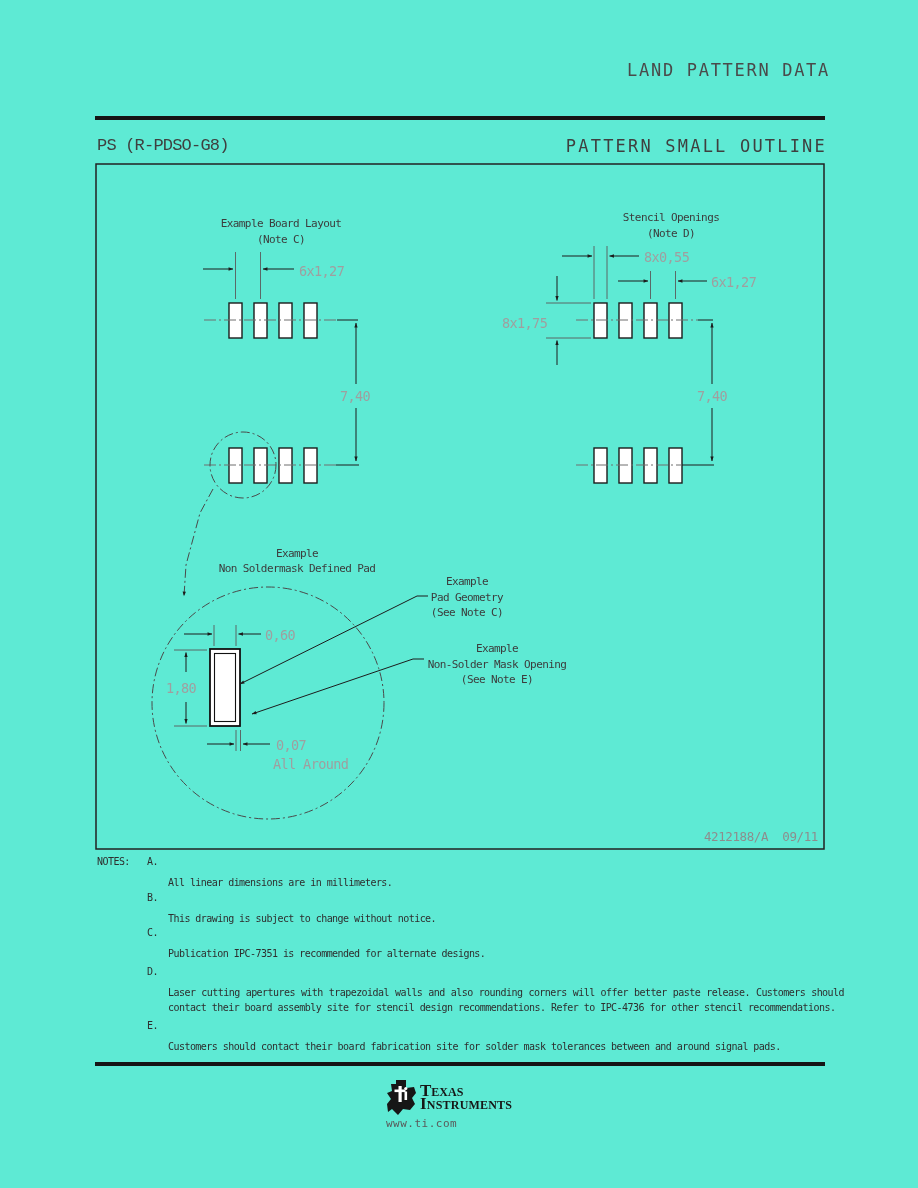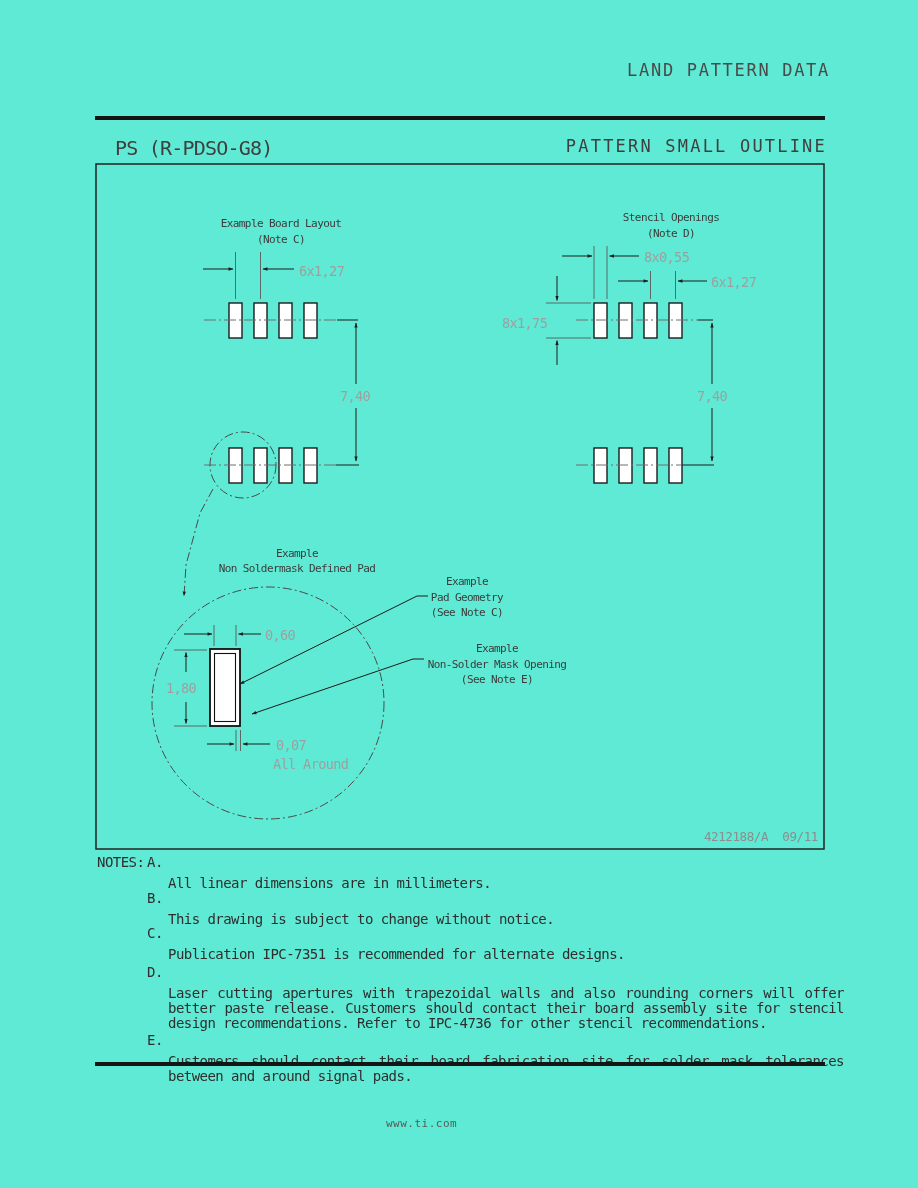--- a/index.html
+++ b/index.html
@@ -3,32 +3,32 @@
 <meta charset="utf-8">
 <style>
   html,body{margin:0;padding:0;background:#fff;}
   #page{position:relative;width:918px;height:1188px;background:#5eead4;overflow:hidden;
         font-family:"DejaVu Sans Mono", monospace;}
   .abs{position:absolute;}
   .hdr-title{left:0;top:60px;width:830px;text-align:right;font-size:17px;letter-spacing:1.7px;color:#4a4a4a;}
   .rule{left:95px;width:730px;height:4px;background:#151515;}
   .rule-top{top:116px;}
   .rule-bottom{top:1062px;}
-  .pkg-code{left:115px;top:136px;font-size:20px;letter-spacing:-0.8px;color:#3f3f3f;}
+  .pkg-code{left:97px;top:136px;font-size:17px;letter-spacing:-0.8px;color:#3f3f3f;font-family:Liberation Mono, monospace;}
   .pkg-name{left:0;top:136px;width:827px;text-align:right;font-size:17px;letter-spacing:2.2px;color:#3f3f3f;}
   svg text{font-family:"DejaVu Sans Mono", monospace;}
   .lbl{font-size:11px;letter-spacing:-0.6px;fill:#3c3c3c;}
   .dim{font-size:13.5px;letter-spacing:-0.6px;fill:#9f9f9f;}
   .doc{font-size:12.5px;letter-spacing:-0.4px;fill:#8d8d8d;white-space:pre;}
   .ln{stroke:#1c1c1c;stroke-width:1;fill:none;}
   .ext{stroke:#5a5a5a;stroke-width:0.9;fill:none;}
   .cl{stroke:#6e6e6e;stroke-width:1;fill:none;stroke-dasharray:12 3 2 3;}
   .pad{fill:#fff;stroke:#1c1c1c;stroke-width:1.4;}
   .circ{fill:none;stroke:#4a4a4a;stroke-width:1;stroke-dasharray:9 3 2 3;}
-  .notes{left:97px;top:855px;width:790px;color:#2e2e2e;font-size:14px;letter-spacing:-0.55px;line-height:14.7px;}
+  .notes{left:97px;top:855px;width:790px;color:#2e2e2e;font-size:10px;letter-spacing:-0.55px;line-height:14.7px;}
   .notes-label{position:absolute;left:0;top:0;}
   .note-row{display:flex;margin-left:50px;}
   .note-row.gap{margin-top:3px;}
   .note-letter{flex:0 0 21px;}
   .note-text{flex:0 1 676px;text-align:justify;margin-top:21px;}
   .logo{left:386px;top:1079px;display:flex;align-items:flex-start;}
   .brand{margin-left:3px;font-family:"Liberation Serif", serif;font-weight:bold;
          font-variant:small-caps;color:#161616;line-height:13px;padding-top:5px;}
   .brand .l1{font-size:17px;}
   .brand .l2{font-size:17px;letter-spacing:0.2px;}
@@ -197,15 +197,28 @@
       <span class="note-text">Laser cutting apertures with trapezoidal walls and also rounding corners will offer better paste release.  Customers should contact their board assembly site for stencil design recommendations. Refer to IPC-4736 for other stencil recommendations.</span>
     </div>
     <div class="note-row gap">
       <span class="note-letter">E.</span>
       <span class="note-text">Customers should contact their board fabrication site for solder mask tolerances between and around signal pads.</span>
     </div>
   </div>
 
   <div class="abs rule rule-bottom"></div>
 
+  <div class="abs logo">
+    <svg width="31" height="37" viewBox="0 0 31 37">
+      <path d="M10,1 L20,1 L20,9 L28,8 L30,14 L26,19 L29,25 L24,31 L17,30 L12,36 L6,30 L2,33 L1,25 L5,20 L1,14 L6,12 L5,5 L10,5 Z" fill="#161616"></path>
+      <rect x="12.5" y="7" width="3.2" height="16" fill="#fff"></rect>
+      <rect x="8.5" y="10.5" width="11" height="2.6" fill="#fff"></rect>
+      <rect x="18.5" y="12.5" width="2.6" height="8.5" fill="#fff"></rect>
+      <circle cx="19.8" cy="9.5" r="1.6" fill="#fff"></circle>
+    </svg>
+    <div class="brand">
+      <div class="l1">Texas</div>
+      <div class="l2">Instruments</div>
+    </div>
+  </div>
   <div class="abs site">www.ti.com</div>
 
 </div>
 
 </body></html>

